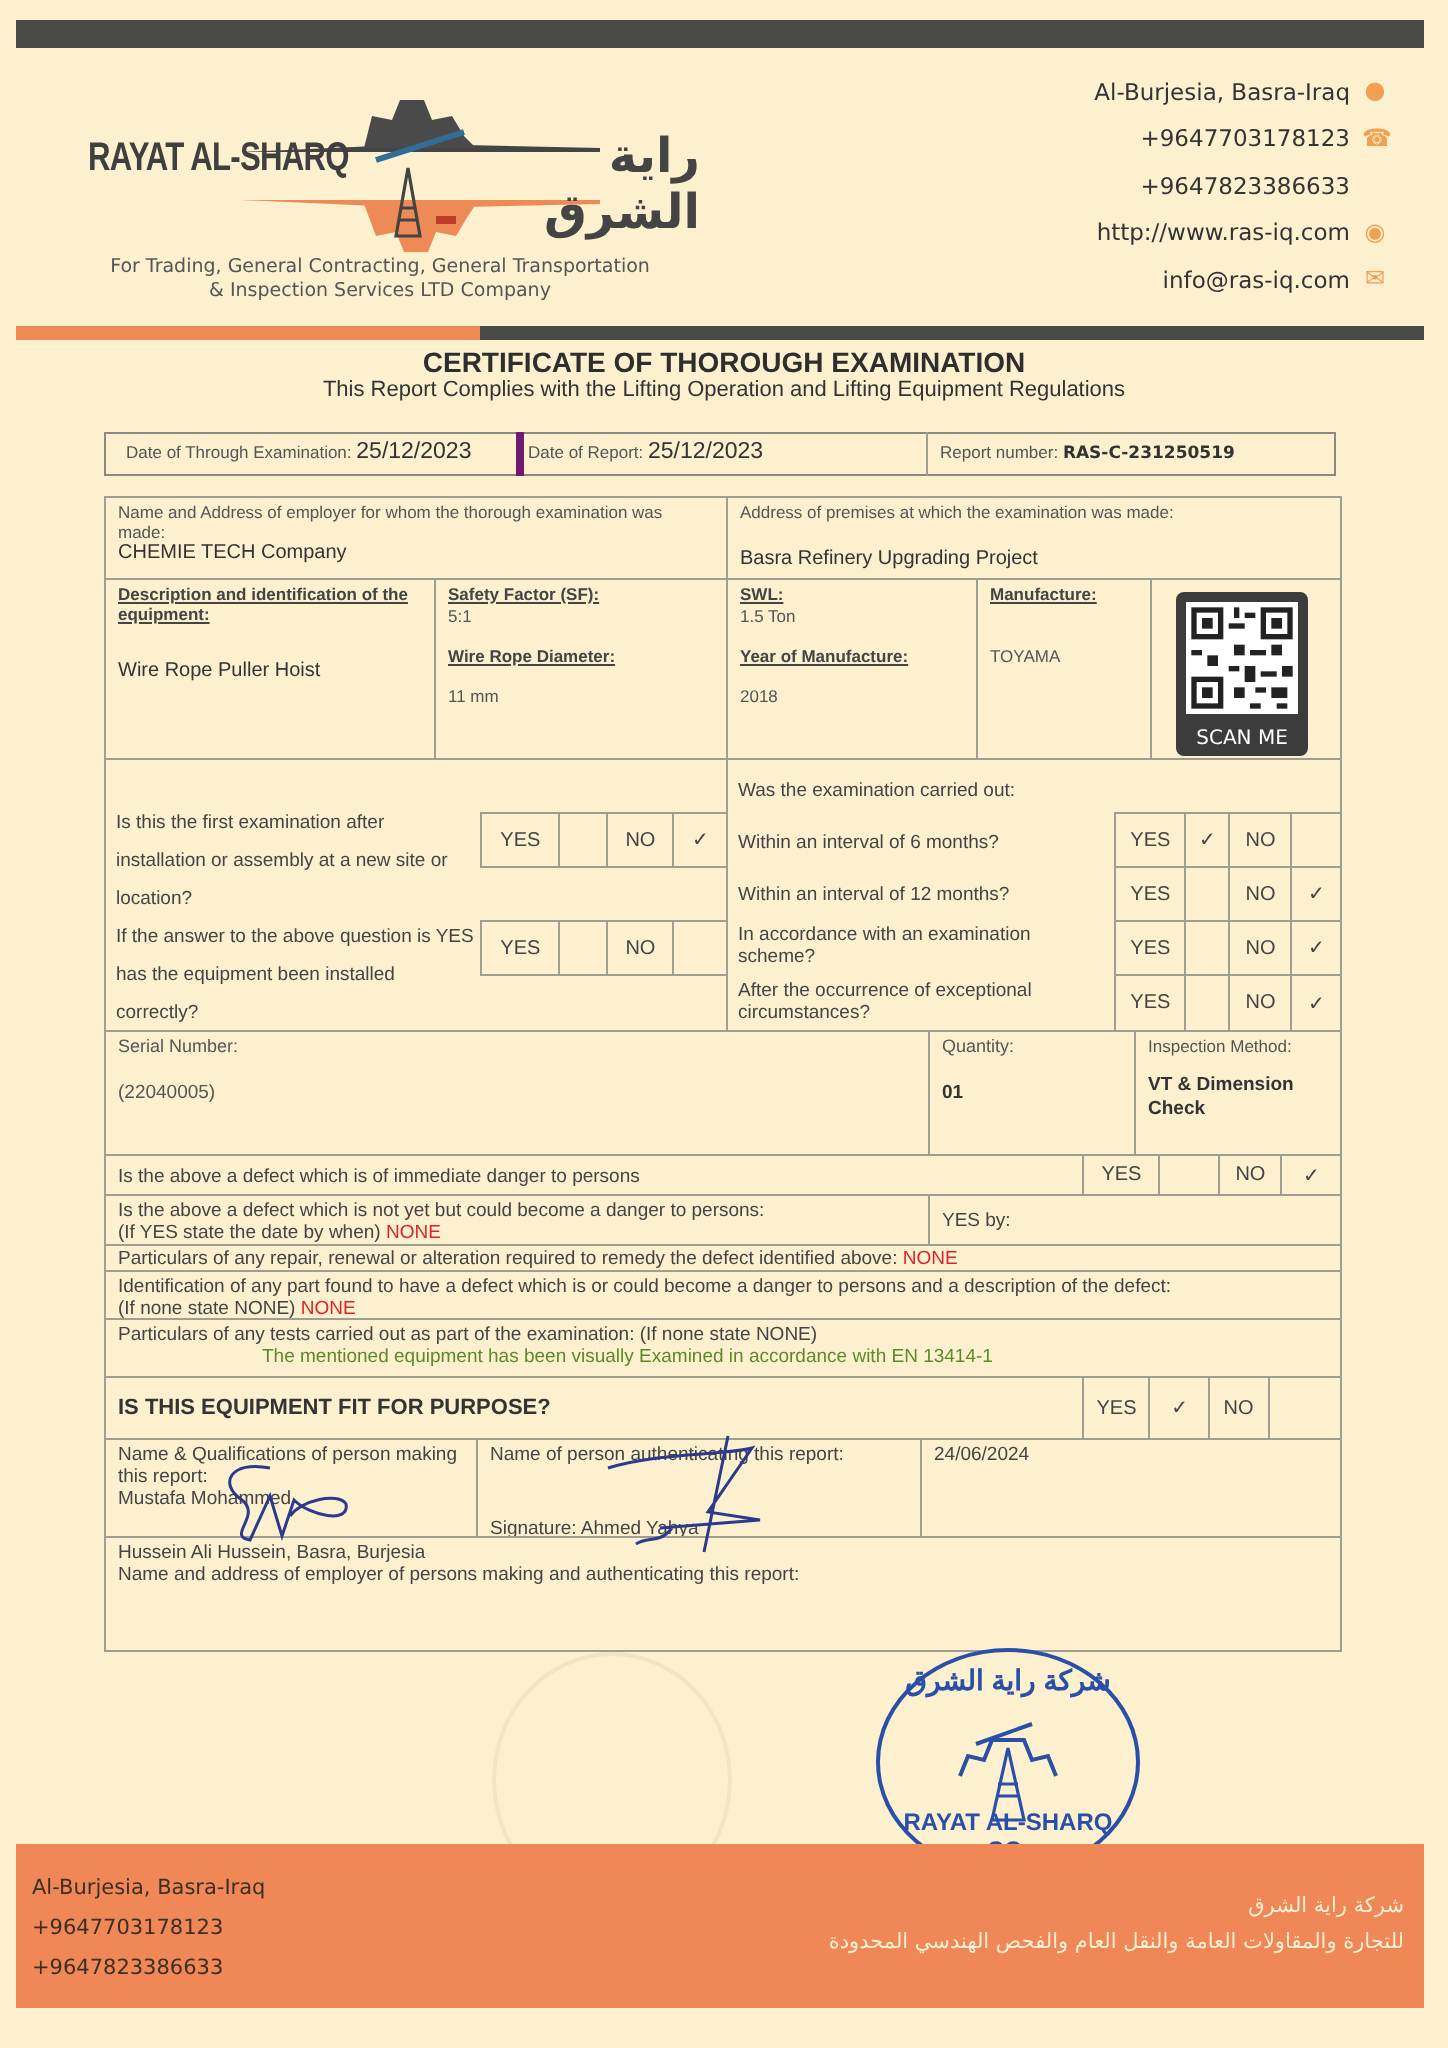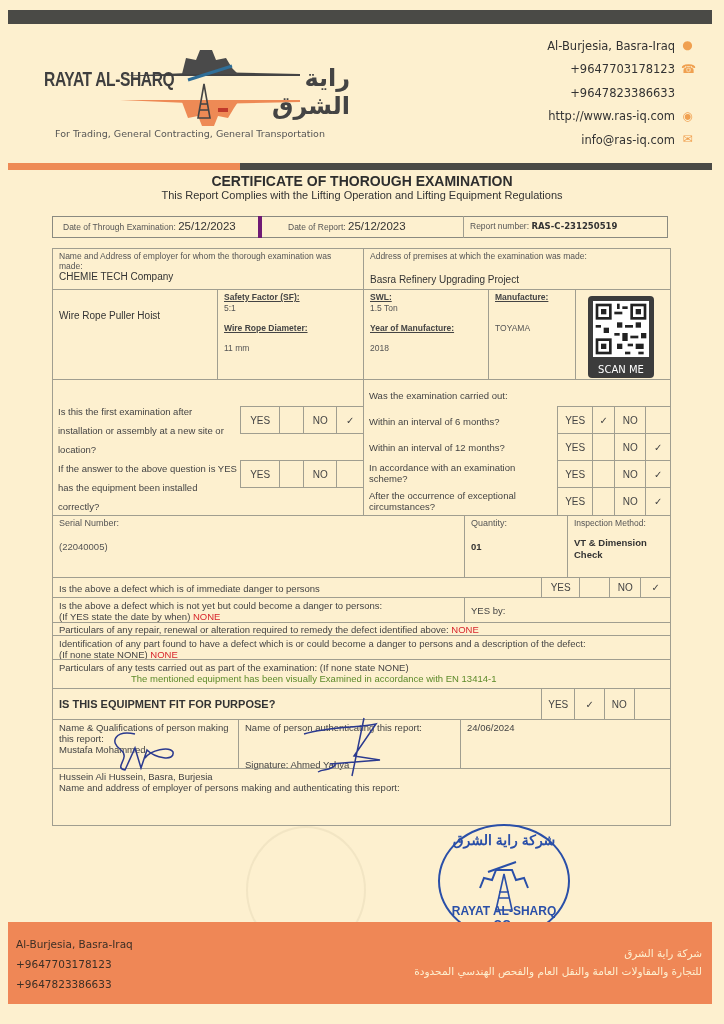--- a/index.html
+++ b/index.html
@@ -58,20 +58,21 @@
     <line x1="88" y1="52" x2="132" y2="38" stroke="#2f6e98" stroke-width="3"></line>
     <path d="M98 90 L104 56 L110 90 Z M100 76 L108 76 M99 82 L109 82" fill="none" stroke="#444" stroke-width="1.6"></path>
     <rect x="118" y="80" width="10" height="4" fill="#c0392b"></rect>
   </svg>
   <div class="logo-en">RAYAT AL-SHARQ</div>
   <div class="logo-ar">راية الشرق</div>
 </div>
 
 <div class="abs tagline">
   <div>For Trading, General Contracting, General Transportation</div>
+  <div>&amp; Inspection Services LTD Company</div>
 </div>
 
 <div class="abs contact">
   <div class="contact-row">
     <span>Al-Burjesia, Basra-Iraq</span>
     <span class="c-icon">●</span>
   </div>
   <div class="contact-row">
     <span>+9647703178123</span>
     <span class="c-icon">☎</span>
@@ -96,21 +97,21 @@
   </div>
 
 <div class="abs title">CERTIFICATE OF THOROUGH EXAMINATION</div>
 <div class="abs subtitle">This Report Complies with the Lifting Operation and Lifting Equipment Regulations</div>
 
 <div class="abs box" style="left:52px;top:216px;width:616px;height:22px;">
   <div class="cell" style="left:4px;top:-1px;width:205px;height:22px;border:none;border-right:4px solid #701a75;padding-top:5px;font-size:8.5px;">
     <span class="lbl">Date of Through Examination:</span>
     <span style="font-size:11.5px;color:#333">25/12/2023</span>
   </div>
-  <div class="cell" style="left:205px;top:-1px;width:205px;height:22px;border:none;padding-top:5px;font-size:8.5px;margin-left:24px;">
+  <div class="cell" style="left:205px;top:-1px;width:205px;height:22px;border:none;padding-top:5px;font-size:8.5px;">
     <span class="lbl">Date of Report:</span>
     <span style="font-size:11.5px;color:#333">25/12/2023</span>
   </div>
   <div class="cell" style="left:410px;top:-1px;width:206px;height:22px;border:none;border-left:1px solid #a09e90;padding-top:5px;font-size:8.5px;">
     <span class="lbl">Report number:</span>
     <span style="font-weight:bold;font-size:8.5px;color:#333;font-family:'DejaVu Sans',sans-serif">RAS-C-231250519</span>
   </div>
 </div>
 
 <div class="abs" style="left:52px;top:248px;width:619px;height:578px;border:1px solid #8a8a80;"></div>
@@ -118,20 +119,21 @@
 <div class="cell" style="left:52px;top:248px;width:312px;height:42px;">
   <div class="lbl" style="font-size:8.5px;line-height:10px">Name and Address of employer for whom the thorough examination was made:</div>
   <div class="val">CHEMIE TECH Company</div>
 </div>
 <div class="cell" style="left:363px;top:248px;width:308px;height:42px;">
   <div class="lbl" style="font-size:8.5px;line-height:10px">Address of premises at which the examination was made:</div>
   <div class="val" style="margin-top:13px">Basra Refinery Upgrading Project</div>
 </div>
 
 <div class="cell" style="left:52px;top:289px;width:166px;height:91px;">
+  <div class="u" style="font-size:8.5px;line-height:10px">Description and identification of the equipment:</div>
   <div class="val" style="margin-top:18px">Wire Rope Puller Hoist</div>
 </div>
 <div class="cell" style="left:217px;top:289px;width:147px;height:91px;">
   <div class="u" style="font-size:8.5px">Safety Factor (SF):</div>
   <div class="lbl" style="font-size:8.5px">5:1</div>
   <div class="u" style="font-size:8.5px;margin-top:9px">Wire Rope Diameter:</div>
   <div class="lbl" style="font-size:8.5px;margin-top:9px">11 mm</div>
 </div>
 <div class="cell" style="left:363px;top:289px;width:126px;height:91px;">
   <div class="u" style="font-size:8.5px">SWL:</div>

